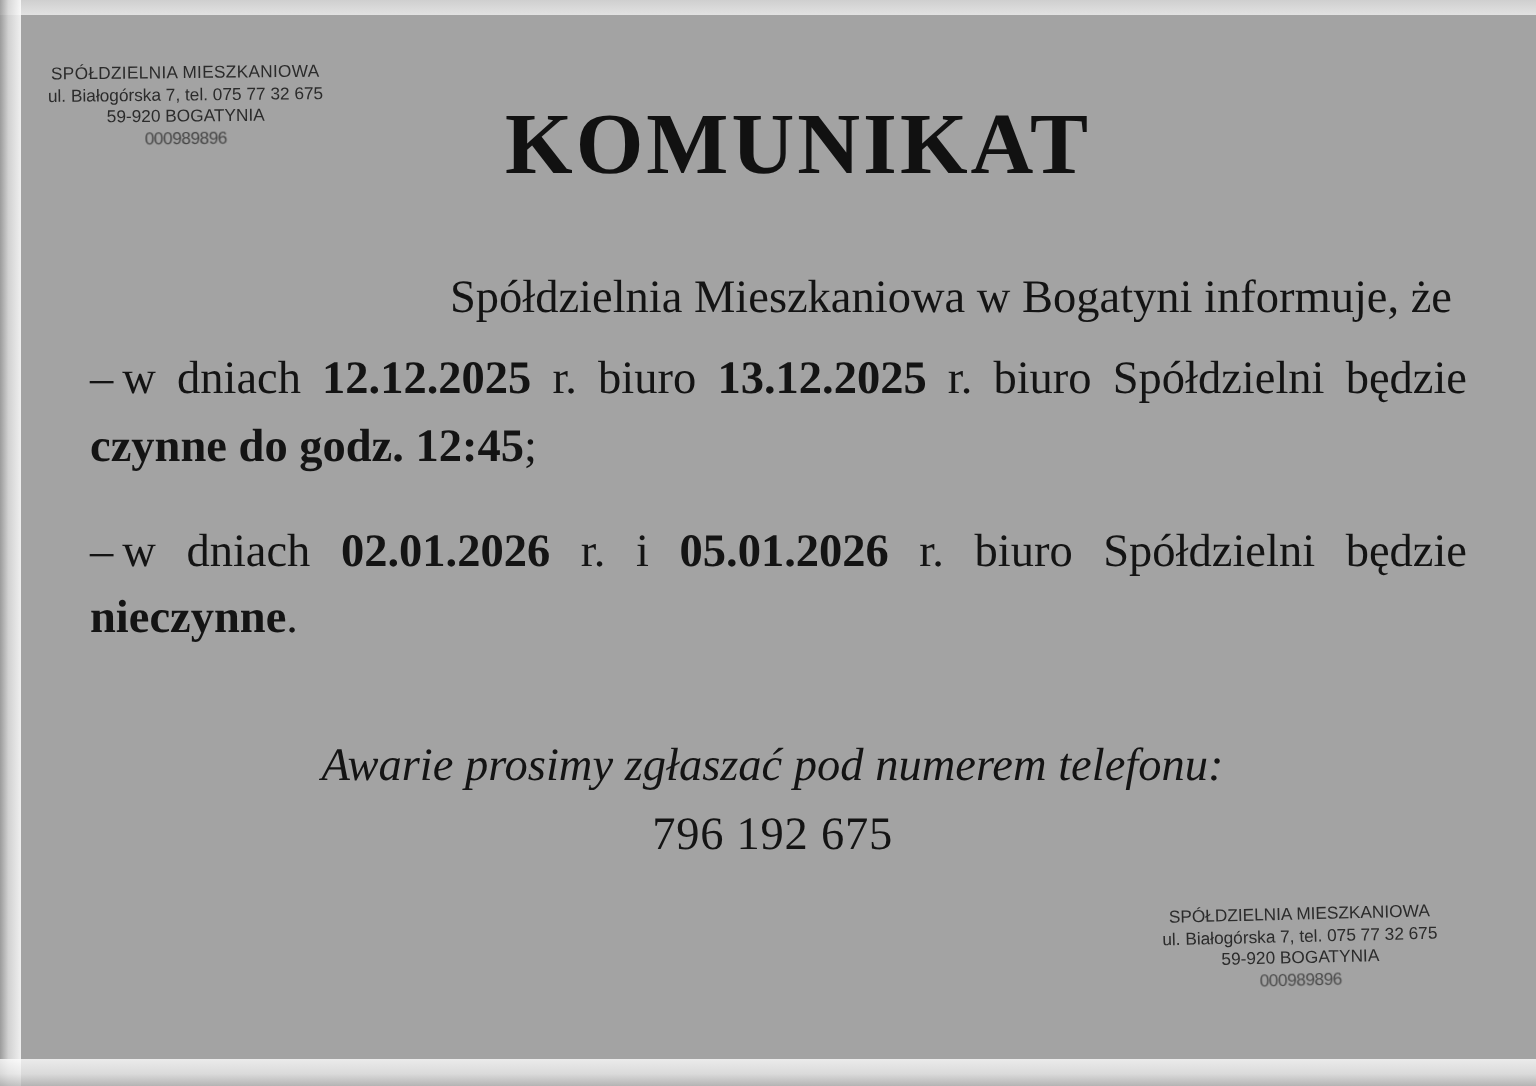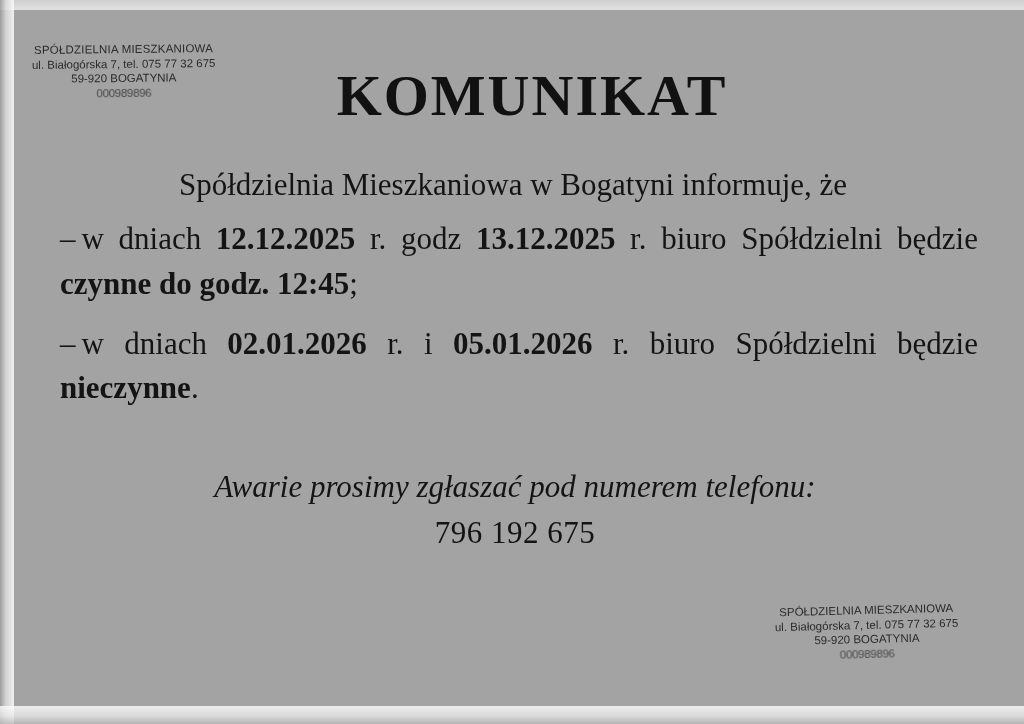--- a/index.html
+++ b/index.html
@@ -104,32 +104,32 @@
     position: absolute;
     left: 58px;
     top: 160px;
     width: 920px;
     font-size: 31px;
     line-height: 1.43;
     color: #141414;
   }
 
   .para-intro {
-    text-align: center;
-    margin: 3px 0 6px 0;
+    text-align: right;
+    margin: 16px 0 6px 0;
     padding-right: 10px;
   }
 
   .clause {
     margin: 10px 0 0 0;
     text-align: justify;
     text-justify: inter-word;
     padding-left: 2px;
   }
-  .clause-2 { margin-top: 16px; }
+  .clause-2 { margin-top: 26px; }
 
   .dash { margin-right: 6px; }
 
   b, .bold { font-weight: 700; }
 
   .para-failures {
     text-align: center;
     margin: 54px 0 0 0;
     padding-right: 6px;
     font-style: italic;
@@ -159,21 +159,21 @@
     <div class="stamp-line-4">000989896</div>
   </div>
 
   <div class="doc-title">KOMUNIKAT</div>
 
   <div class="doc-body">
 
     <p class="para-intro">Spółdzielnia Mieszkaniowa w Bogatyni informuje, że</p>
 
     <p class="clause clause-1">
-      <span class="dash">–</span><span>w dniach </span><b>12.12.2025</b><span> r. godz </span><b>13.12.2025</b><span> r. biuro Spółdzielni będzie </span><b>czynne do godz. 12:45</b><span>;</span>
+      <span class="dash">–</span><span>w dniach </span><b>12.12.2025</b><span> r. biuro </span><b>13.12.2025</b><span> r. biuro Spółdzielni będzie </span><b>czynne do godz. 12:45</b><span>;</span>
     </p>
 
     <p class="clause clause-2">
       <span class="dash">–</span><span>w  dniach  </span><b>02.01.2026</b><span>  r.  i  </span><b>05.01.2026</b><span>  r.  biuro  Spółdzielni będzie </span><b>nieczynne</b><span>.</span>
     </p>
 
     <p class="para-failures">Awarie prosimy zgłaszać pod numerem telefonu:</p>
     <p class="phone sp-wide">796 192 675</p>
 
   </div>

